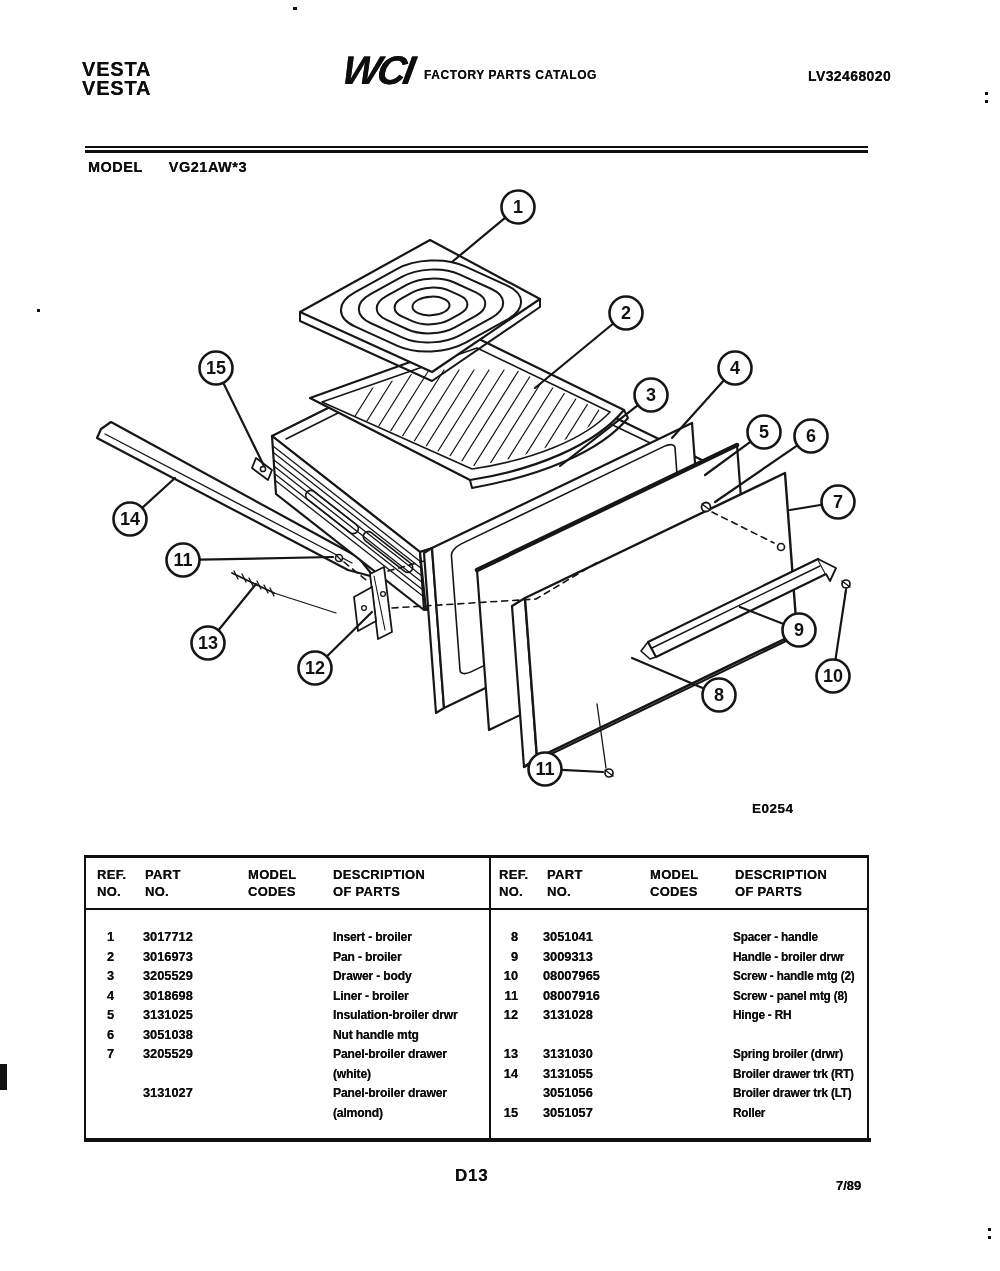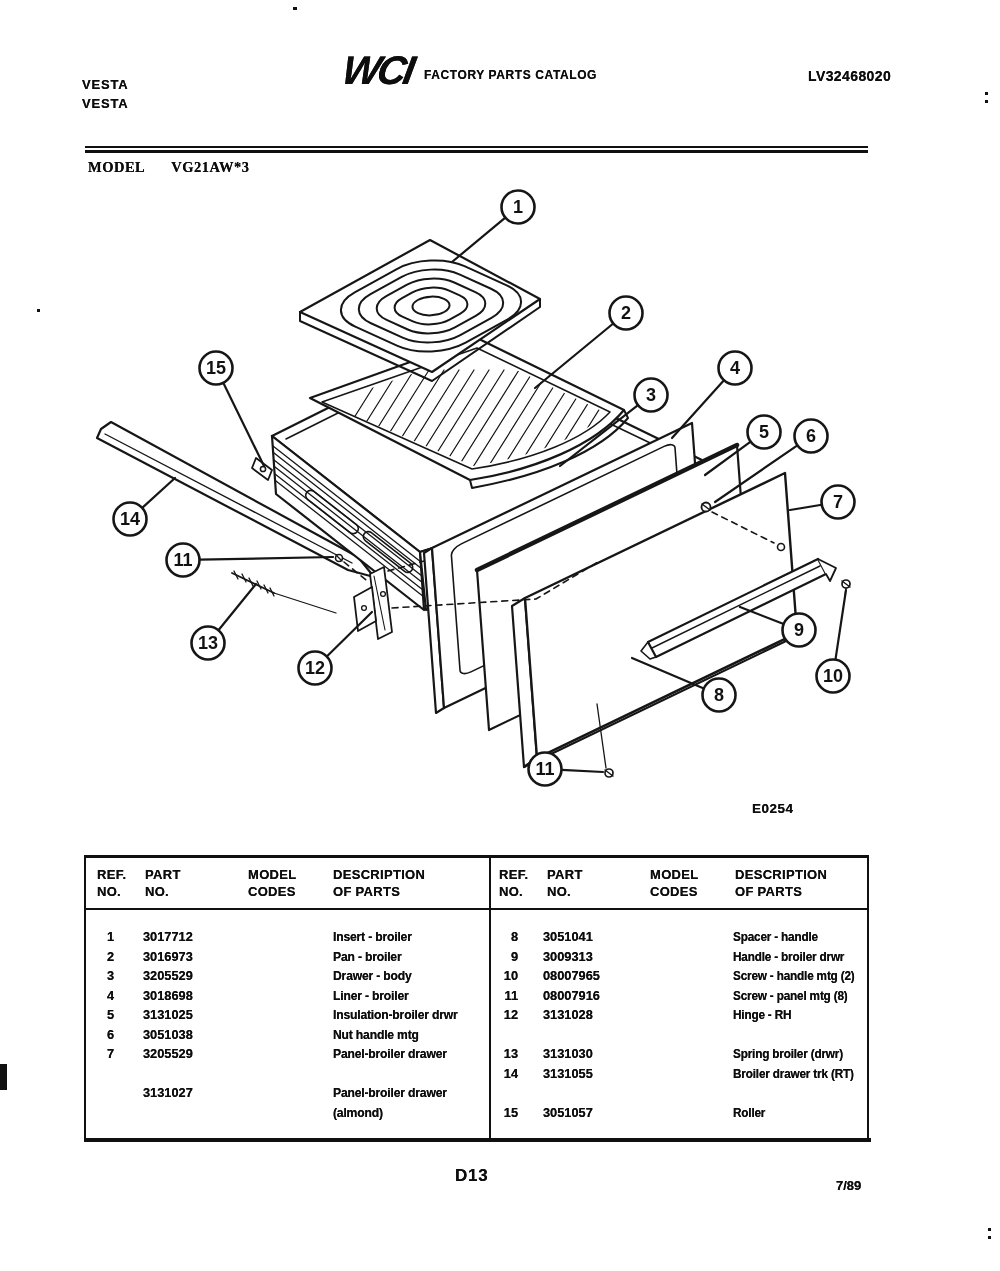--- a/index.html
+++ b/index.html
@@ -4,29 +4,29 @@
 <style>
   html,body{margin:0;padding:0;background:#e8e8e8;}
   .page{position:relative;width:1000px;height:1271px;background:#ffffff;overflow:hidden;
         font-family:"Liberation Sans",sans-serif;color:#0d0d0d;}
   .page *{box-sizing:border-box;}
   .abs{position:absolute;}
   .b{font-weight:bold;}
   .scan{text-shadow:0 0 .5px rgba(0,0,0,.85);}
 
   
-  .brand{left:82px;top:60px;font-size:13px;line-height:19px;letter-spacing:.8px;margin-top:15px;}
+  .brand{left:82px;top:60px;font-size:20px;line-height:19px;letter-spacing:.8px;}
   .wci-logo{left:343px;top:50px;font-size:40px;font-style:italic;letter-spacing:-3px;
             transform:skewX(-10deg);line-height:40px;}
   .cat-title{left:424px;top:68px;font-size:12px;letter-spacing:.6px;}
   .pubnum{left:808px;top:68px;font-size:14px;letter-spacing:.4px;}
   .hrule{left:85px;width:783px;background:#101010;}
   .r1{top:146px;height:2px;}
   .r2{top:150px;height:3px;}
-  .model-line{left:88px;top:159px;font-size:14.5px;letter-spacing:.5px;font-family:Liberation Serif, serif;}
+  .model-line{left:88px;top:159px;font-size:14.5px;letter-spacing:.5px;}
   .model-line .mnum{margin-left:26px;}
 
   
   #diagram{left:0;top:180px;width:1000px;height:660px;}
   .ecode{left:752px;top:801px;font-size:13.5px;letter-spacing:.5px;}
 
   
   .tb-line{background:#101010;position:absolute;}
   .t-top{left:85px;top:855px;width:784px;height:3px;}
   .t-head{left:85px;top:908px;width:784px;height:2px;}
@@ -392,20 +392,26 @@
         <span class="l-part">3051038</span>
         <span class="l-model"></span>
         <span class="l-desc">Nut handle mtg</span>
       </div>
       <div class="tline scan" style="top: 117px;">
         <span class="l-ref">7</span>
         <span class="l-part">3205529</span>
         <span class="l-model"></span>
         <span class="l-desc">Panel-broiler drawer</span>
       </div>
+      <div class="tline scan" style="top: 136.5px;">
+        <span class="l-ref"></span>
+        <span class="l-part"></span>
+        <span class="l-model"></span>
+        <span class="l-desc">(white)</span>
+      </div>
       <div class="tline scan" style="top: 156px;">
         <span class="l-ref"></span>
         <span class="l-part">3131027</span>
         <span class="l-model"></span>
         <span class="l-desc">Panel-broiler drawer</span>
       </div>
       <div class="tline scan" style="top: 175.5px;">
         <span class="l-ref"></span>
         <span class="l-part"></span>
         <span class="l-model"></span>
@@ -445,20 +451,26 @@
         <span class="r-ref">13</span>
         <span class="r-part">3131030</span>
         <span class="r-model"></span>
         <span class="r-desc">Spring broiler (drwr)</span>
       </div>
       <div class="tline scan" style="top: 136.5px;">
         <span class="r-ref">14</span>
         <span class="r-part">3131055</span>
         <span class="r-model"></span>
         <span class="r-desc">Broiler drawer trk (RT)</span>
+      </div>
+      <div class="tline scan" style="top: 156px;">
+        <span class="r-ref"></span>
+        <span class="r-part">3051056</span>
+        <span class="r-model"></span>
+        <span class="r-desc">Broiler drawer trk (LT)</span>
       </div>
       <div class="tline scan" style="top: 175.5px;">
         <span class="r-ref">15</span>
         <span class="r-part">3051057</span>
         <span class="r-model"></span>
         <span class="r-desc">Roller</span>
       </div>
     </div>
 
   <div class="abs pageno b scan">D13</div>

